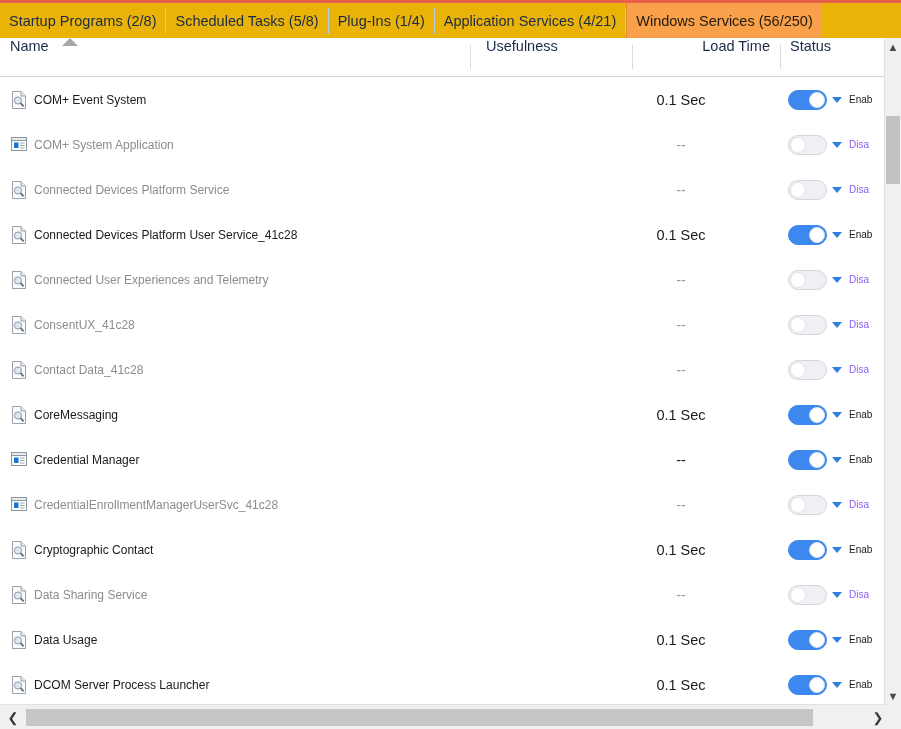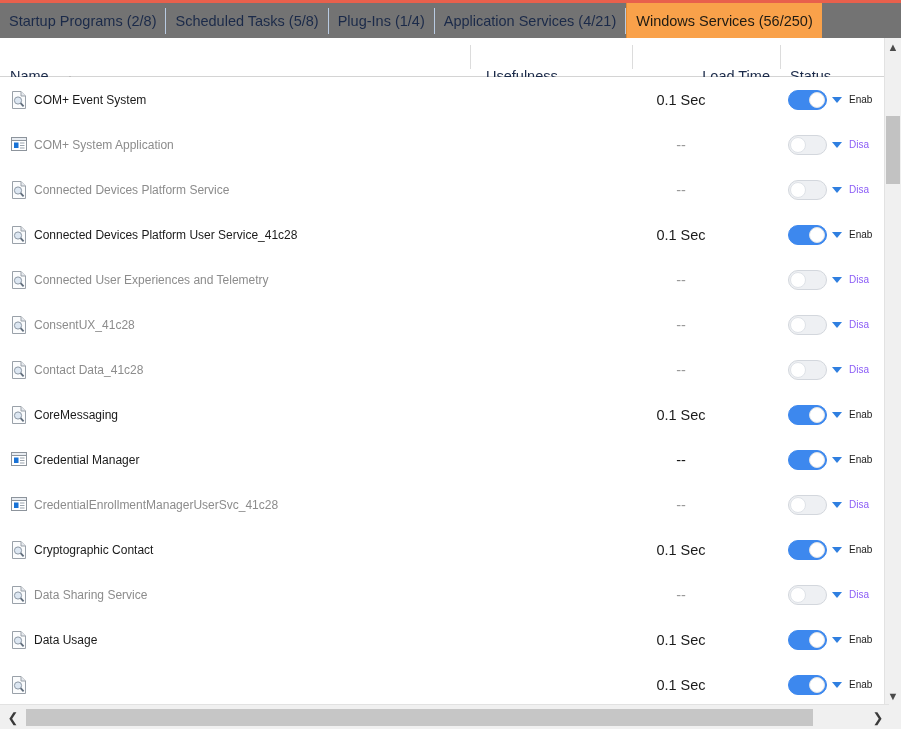--- a/index.html
+++ b/index.html
@@ -14,21 +14,21 @@
     overflow: hidden;
     position: relative;
   }
 
   
   #tabbar {
     position: absolute;
     left: 0; top: 0;
     width: 901px;
     height: 38px;
-    background: #737373;
+    background: #eab308;
     border-top: 3px solid #e8604c;
     box-sizing: border-box;
     display: flex;
     align-items: stretch;
     overflow: hidden;
   }
   .tab {
     display: flex;
     align-items: center;
     padding: 0 9px;
@@ -57,24 +57,24 @@
     position: absolute;
     left: 0; top: 38px;
     width: 901px;
     height: 39px;
     background: #ffffff;
     border-bottom: 1px solid #d4d4d4;
     box-sizing: border-box;
   }
   .ch {
     position: absolute;
-    top: 8px;
+    top: 0;
     height: 38px;
     display: flex;
-    align-items: flex-end;
+    align-items: flex-start;
     font-size: 14.5px;
     color: #1b2a49;
     white-space: nowrap;
   }
   .chdiv {
     position: absolute;
     top: 7px;
     height: 24px;
     width: 1px;
     background: #dcdcdc;
@@ -522,20 +522,21 @@
         <span class="statustext">Enab</span>
       </span>
     </div>
     <div class="row on">
       <span class="rowicon"><svg width="18" height="20" viewBox="0 0 18 20">
           <path d="M2.5 1.5 H11 L15.5 6 V18.5 H2.5 Z" fill="#fbfcfd" stroke="#9aa1a9"></path>
           <path d="M11 1.5 V6 H15.5" fill="#e6eaee" stroke="#9aa1a9"></path>
           <circle cx="8" cy="10.5" r="3.6" fill="#dde7f2" stroke="#8d98a5"></circle>
           <line x1="10.6" y1="13.1" x2="13.6" y2="16.4" stroke="#5f6c7b" stroke-width="1.8"></line>
         </svg></span>
+      <span class="rowname">DCOM Server Process Launcher</span>
       <span class="rowuse"></span>
       <span class="rowload">0.1 Sec</span>
       <span class="rowstatus">
         <span class="toggle on">
           <span class="knob"></span>
         </span>
         <span class="caret"></span>
         <span class="statustext">Enab</span>
       </span>
     </div>

